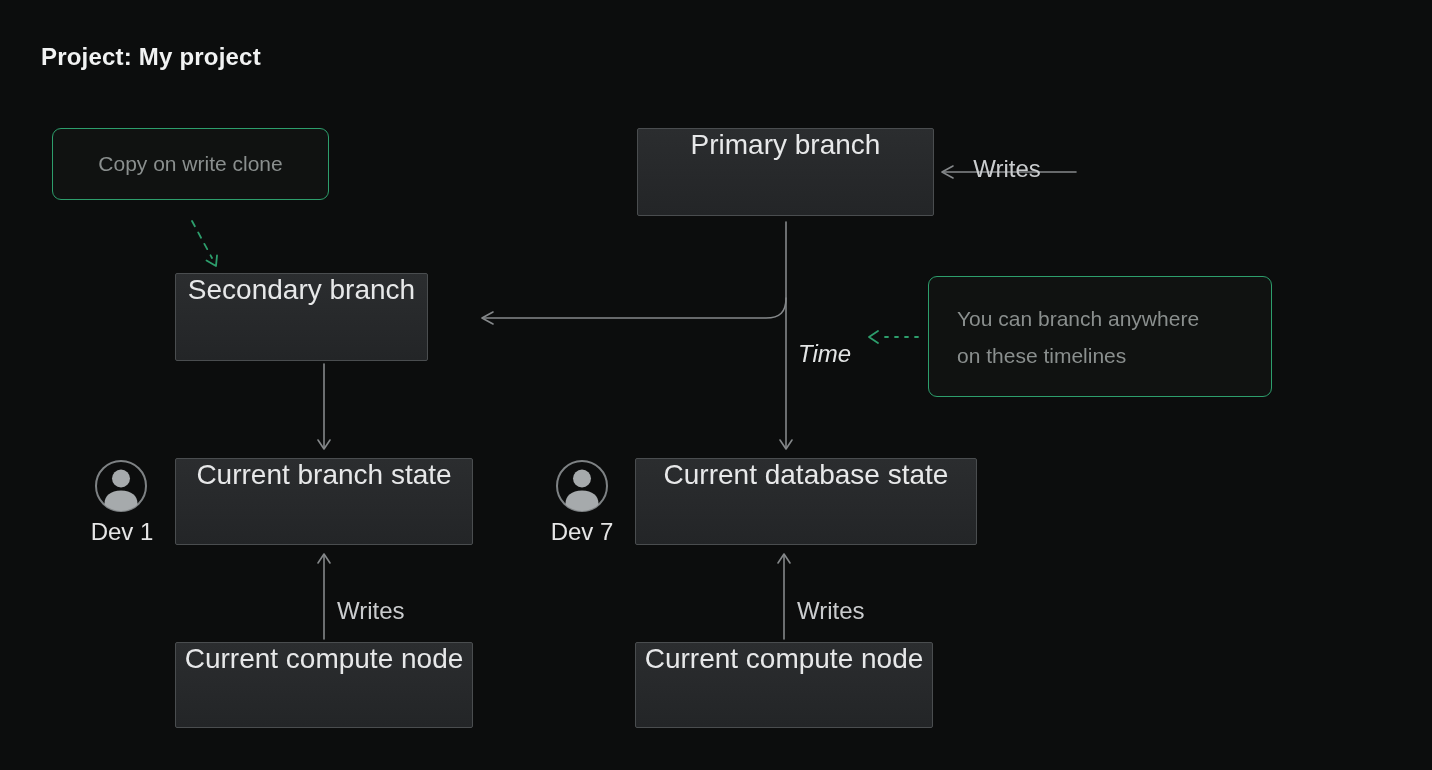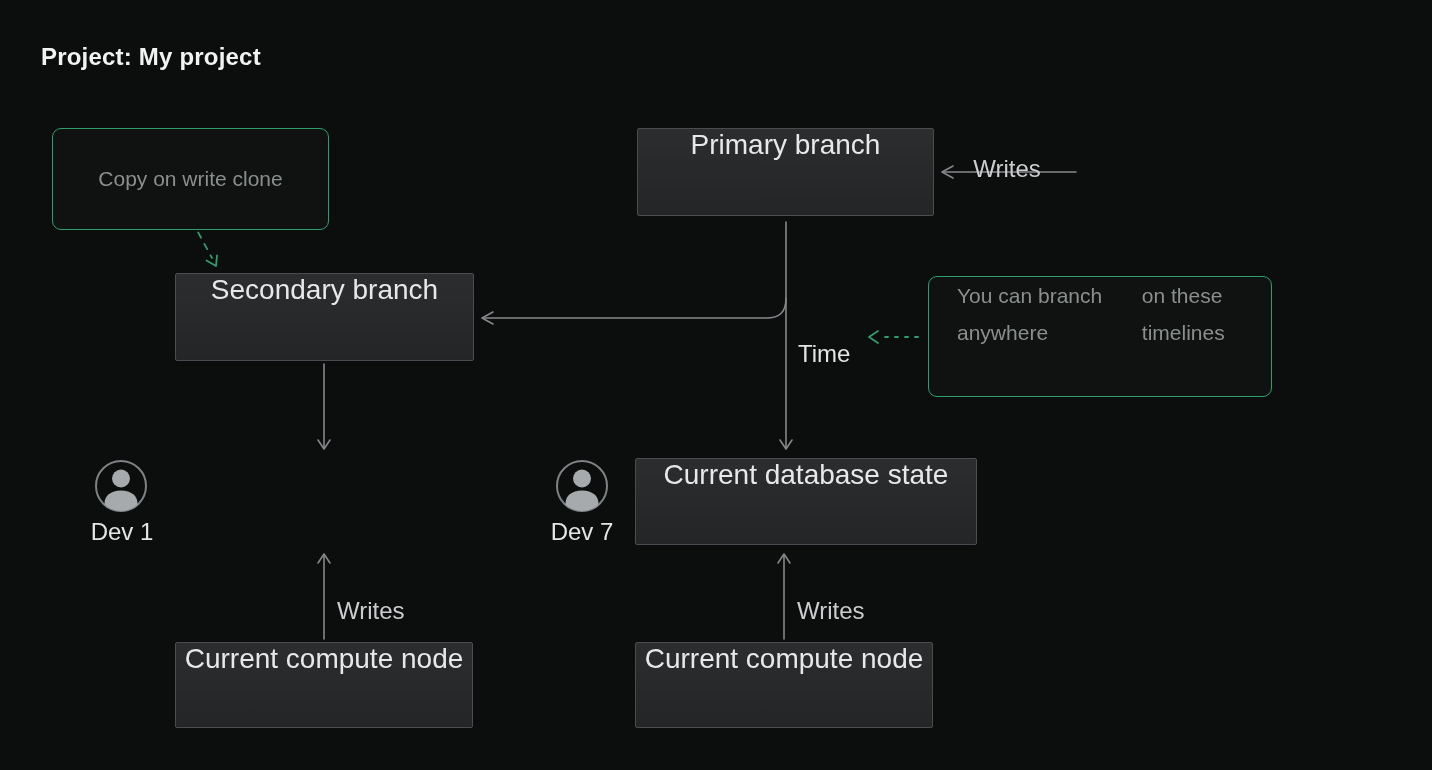--- a/index.html
+++ b/index.html
@@ -53,21 +53,21 @@
     color: #8a8f8e;
     font-size: 21px;
   }
   .callout.centered {
     display: flex;
     align-items: center;
     justify-content: center;
   }
   .callout.multiline {
     display: flex;
-    flex-direction: row;
+    flex-direction: column;
     justify-content: center;
     padding-left: 28px;
     line-height: 37px;
   }
 
   .edge-label {
     position: absolute;
     color: #caccce;
     font-size: 24px;
     margin-top: 16px;
@@ -84,31 +84,31 @@
     position: absolute;
     width: 82px;
     text-align: center;
     color: #e5e5e5;
     font-size: 24px;
   }
 
   
   #node-primary-branch        { left: 637px;  top: 128px; width: 297px; height: 88px; }
   #node-original-compute      { left: 1078px; top: 128px; width: 301px; height: 87px; }
-  #node-secondary-branch      { left: 175px;  top: 273px; width: 299px; height: 88px; }
+  #node-secondary-branch      { left: 175px;  top: 273px; width: 253px; height: 88px; }
   #node-current-branch-state  { left: 175px;  top: 458px; width: 298px; height: 87px; }
   #node-current-database-state{ left: 635px;  top: 458px; width: 342px; height: 87px; }
   #node-compute-left          { left: 175px;  top: 642px; width: 298px; height: 86px; }
   #node-compute-right         { left: 635px;  top: 642px; width: 298px; height: 86px; }
 
-  #callout-copy-on-write      { left: 52px;  top: 128px; width: 277px; height: 102px; }
+  #callout-copy-on-write      { left: 52px;  top: 128px; width: 277px; height: 72px; }
   #callout-branch-anywhere    { left: 928px; top: 276px; width: 344px; height: 121px; }
 
   #label-writes-top   { left: 958px; top: 139px; width: 98px; text-align: center; }
-  #label-time         { left: 798px; top: 324px; }
+  #label-time         { left: 798px; top: 324px; font-style: italic; }
   #label-writes-left  { left: 337px; top: 581px; }
   #label-writes-right { left: 797px; top: 581px; }
 
   #avatar-dev1 { left: 94px;  top: 459px; }
   #avatar-dev2 { left: 555px; top: 459px; }
   #label-dev1  { left: 81px;  top: 518px; }
   #label-dev2  { left: 541px; top: 518px; }
 </style>
 </head>
 <body>
@@ -158,20 +158,23 @@
       <path d="M918,337 L878,337" stroke-dasharray="3 7"></path>
       <path d="M878,331 L869,337 L878,343"></path>
     </g>
   </svg>
 
   <div class="node" id="node-primary-branch">
     <span>Primary branch</span>
   </div>
   <div class="node" id="node-secondary-branch">
     <span>Secondary branch</span>
+  </div>
+  <div class="node" id="node-current-branch-state">
+    <span>Current branch state</span>
   </div>
   <div class="node" id="node-current-database-state">
     <span>Current database state</span>
   </div>
   <div class="node" id="node-compute-left">
     <span>Current compute node</span>
   </div>
   <div class="node" id="node-compute-right">
     <span>Current compute node</span>
   </div>

